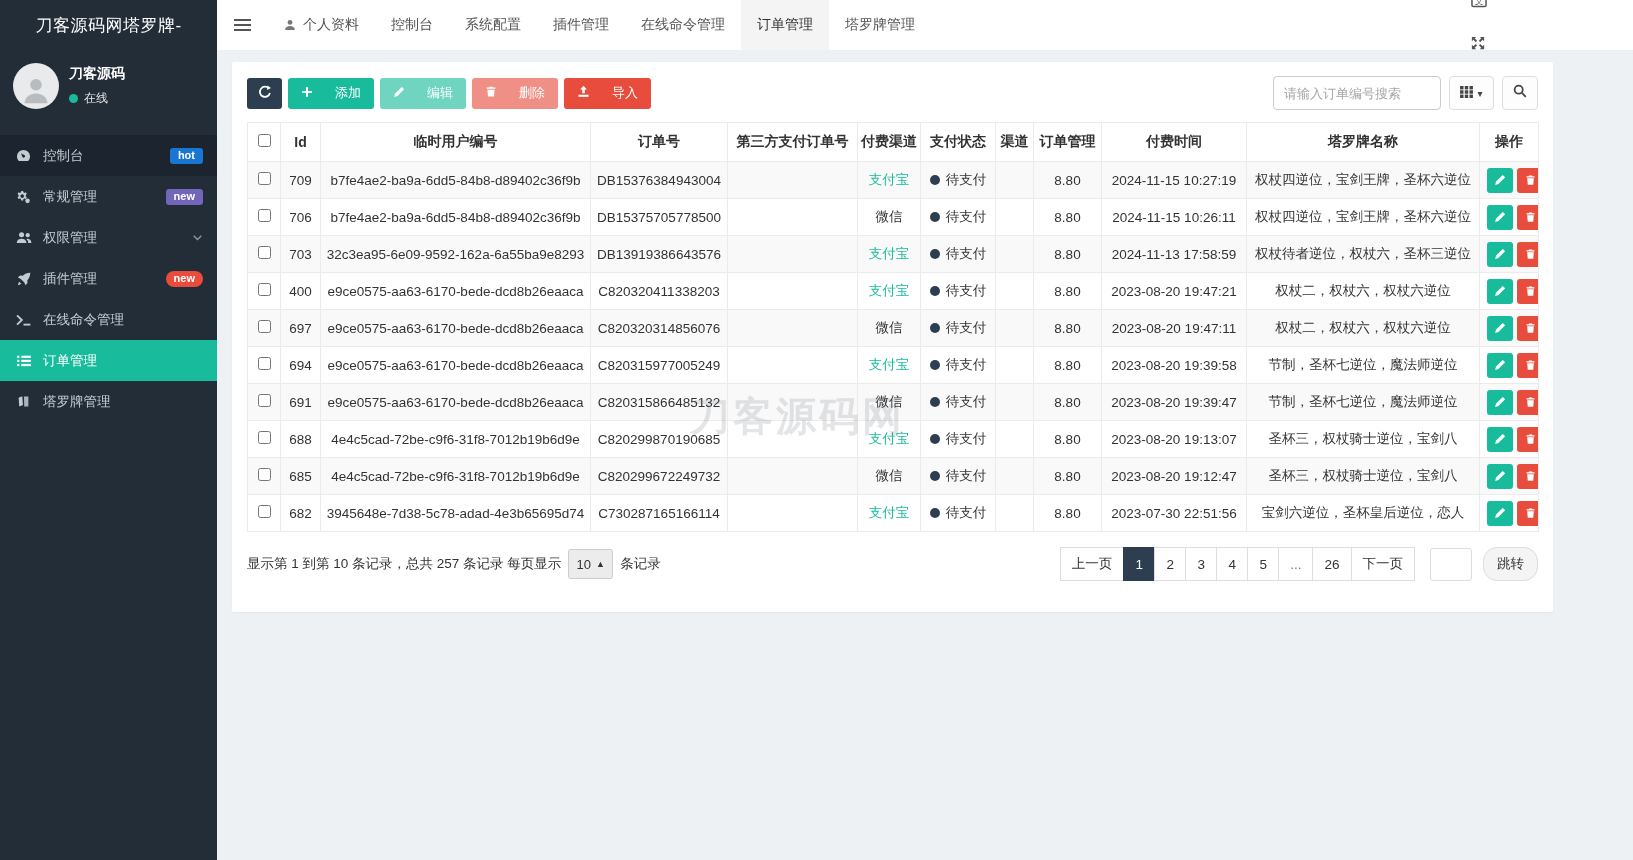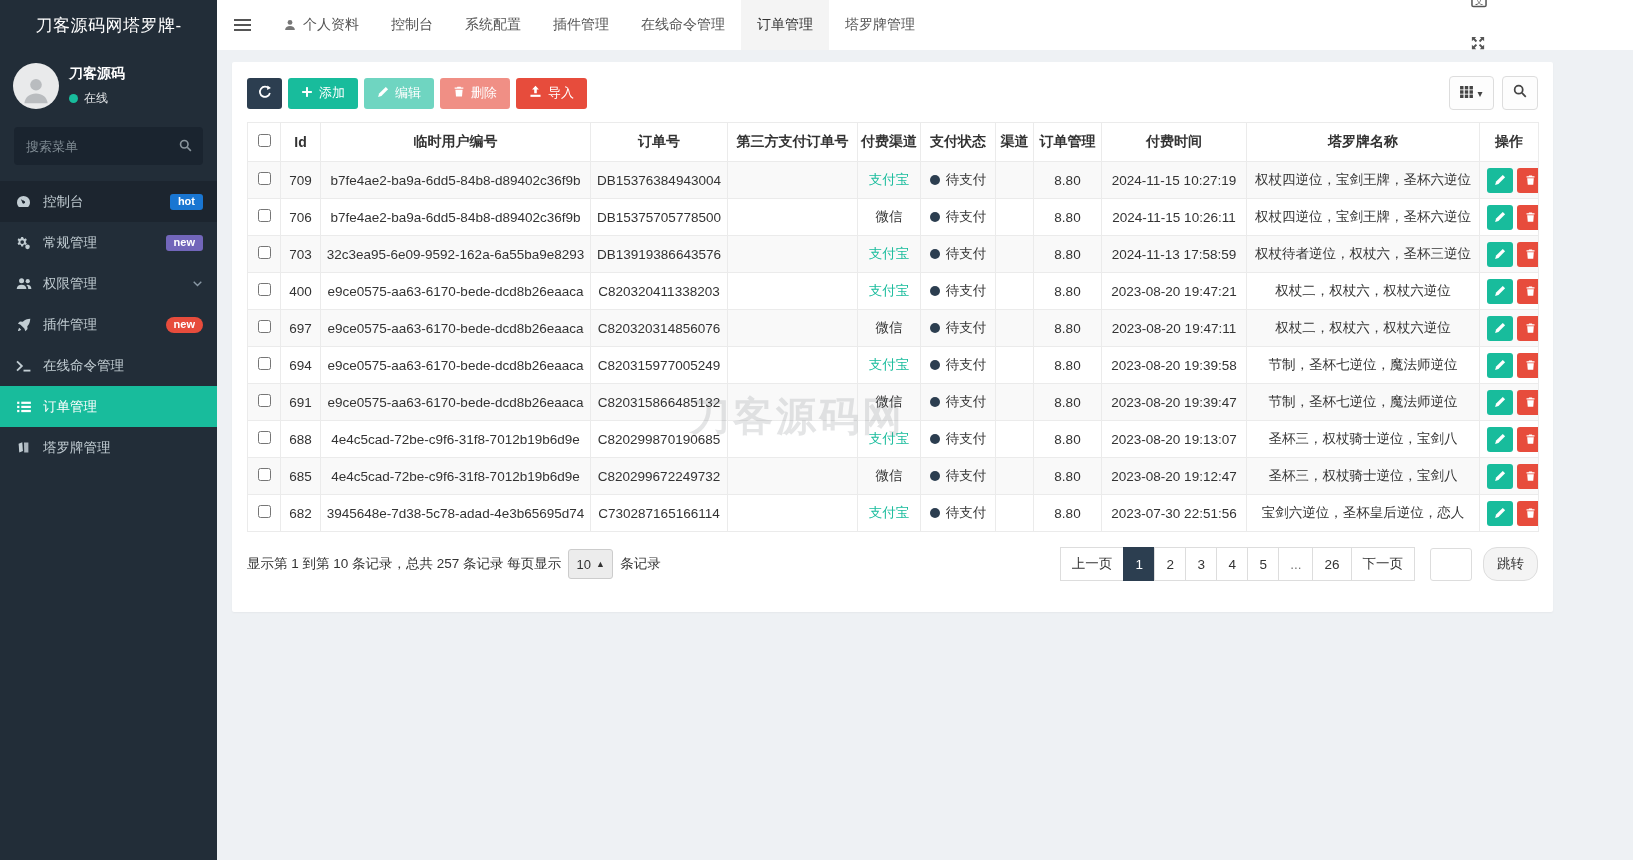--- a/index.html
+++ b/index.html
@@ -50,21 +50,21 @@
   .nav-link, .nav-user { display:flex; align-items:center; gap:7px; cursor:pointer; }
   .nav-icon-btn { display:flex; cursor:pointer; color:#555; }
   .nav-avatar { width:23px; height:23px; border-radius:50%; background:#d9dbdd; color:#aeb1b4;
             display:flex; align-items:flex-end; justify-content:center; overflow:hidden; }
   
   #content { position:absolute; left:217px; top:50px; width:1416px; height:810px; background:#eef1f4; }
   #panel { position:absolute; left:15px; top:12px; width:1321px; height:550px; background:#fff;
             border-radius:2px; box-shadow:0 1px 2px rgba(0,0,0,.04); }
   .toolbar { display:flex; align-items:center; margin:14px 15px 12px; }
   .btn { height:31px; border:none; border-radius:3px; color:#fff; font-size:13px;
-            display:inline-flex; align-items:center; gap:6px; padding:0 13px; cursor:pointer;
+            display:inline-flex; align-items:center; gap:22px; padding:0 13px; cursor:pointer;
             margin-right:6px; font-family:inherit; }
   .btn-refresh { background:#2c3e50; width:35px; justify-content:center; padding:0; }
   .btn-add { background:#18bc9c; }
   .btn-edit { background:#18bc9c; opacity:.62; }
   .btn-del { background:#e74c3c; opacity:.62; }
   .btn-import { background:#e74c3c; }
   .toolbar-right { margin-left:auto; display:flex; align-items:center; gap:8px; }
   .search-input { width:168px; height:34px; border:1px solid #ccc; border-radius:4px;
             padding:0 10px; font-size:13px; color:#555; outline:none;
             font-family:"Liberation Sans","DejaVu Sans",sans-serif; }
@@ -121,29 +121,20 @@
           </svg></span>
       </div>
     <div>
       <div class="user-name">刀客源码</div>
       <div class="user-status">
         <span class="status-dot"></span>
         <span>在线</span>
       </div>
     </div>
   </div>
-  <div class="menu-search">
-    <input type="text" placeholder="搜索菜单" style="">
-    <span class="msearch-icon">
-        <svg width="13" height="13" viewBox="0 0 16 16" fill="none" stroke="currentColor" stroke-width="2">
-          <circle cx="6.5" cy="6.5" r="4.6"></circle>
-          <line x1="10.2" y1="10.2" x2="14.6" y2="14.6"></line>
-        </svg>
-      </span>
-  </div>
   <div class="menu" id="sidebar-menu">
       <div class="menu-item dark">
         <span class="mi-icon">
           <svg width="15" height="13" viewBox="0 0 16 14" fill="currentColor">
             <path d="M8 1a7 7 0 0 0-7 7c0 1.9.8 3.7 2 4.9h10c1.2-1.2 2-3 2-4.9a7 7 0 0 0-7-7zm.9 7.9a1.3 1.3 0 0 1-1.8 0c-.5-.5-.3-1.4-2-4.4 3 1.7 3.3 1.5 3.8 2a1.3 1.3 0 0 1 0 2.4z"></path>
           </svg>
         </span>
         <span>控制台</span>
         <span class="mi-badge blue">hot</span>
       </div>
@@ -326,20 +317,21 @@
           <span>删除</span>
         </button>
       <button class="btn btn-import">
           <span><svg width="13" height="13" viewBox="0 0 16 16" fill="#fff">
               <path d="M8 .8l4.2 4.7H9.6V10H6.4V5.5H3.8z"></path>
               <path d="M1.8 12h12.4v2.6H1.8z"></path>
             </svg></span>
           <span>导入</span>
         </button>
       <div class="toolbar-right">
+        <input class="search-input" type="text" placeholder="请输入订单编号搜索" style="">
         <div class="tool-btn btn-columns">
           <span><svg width="13" height="12" viewBox="0 0 15 14" fill="currentColor">
                 <rect x="0" y="0" width="4" height="4"></rect>
                 <rect x="5.5" y="0" width="4" height="4"></rect>
                 <rect x="11" y="0" width="4" height="4"></rect>
                 <rect x="0" y="5" width="4" height="4"></rect>
                 <rect x="5.5" y="5" width="4" height="4"></rect>
                 <rect x="11" y="5" width="4" height="4"></rect>
                 <rect x="0" y="10" width="4" height="4"></rect>
                 <rect x="5.5" y="10" width="4" height="4"></rect>

